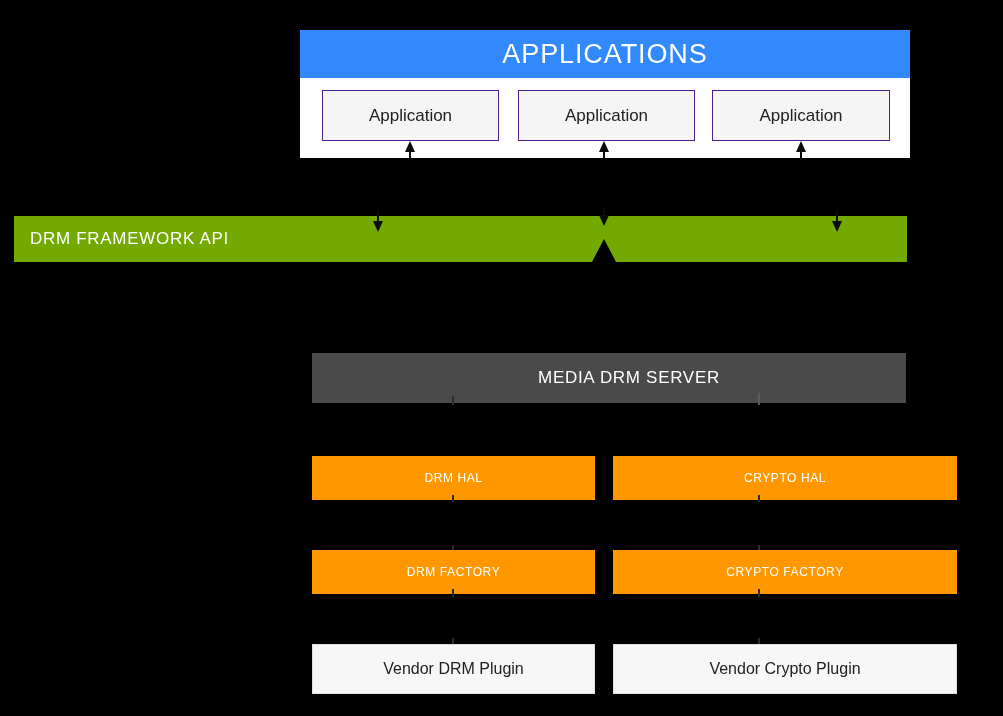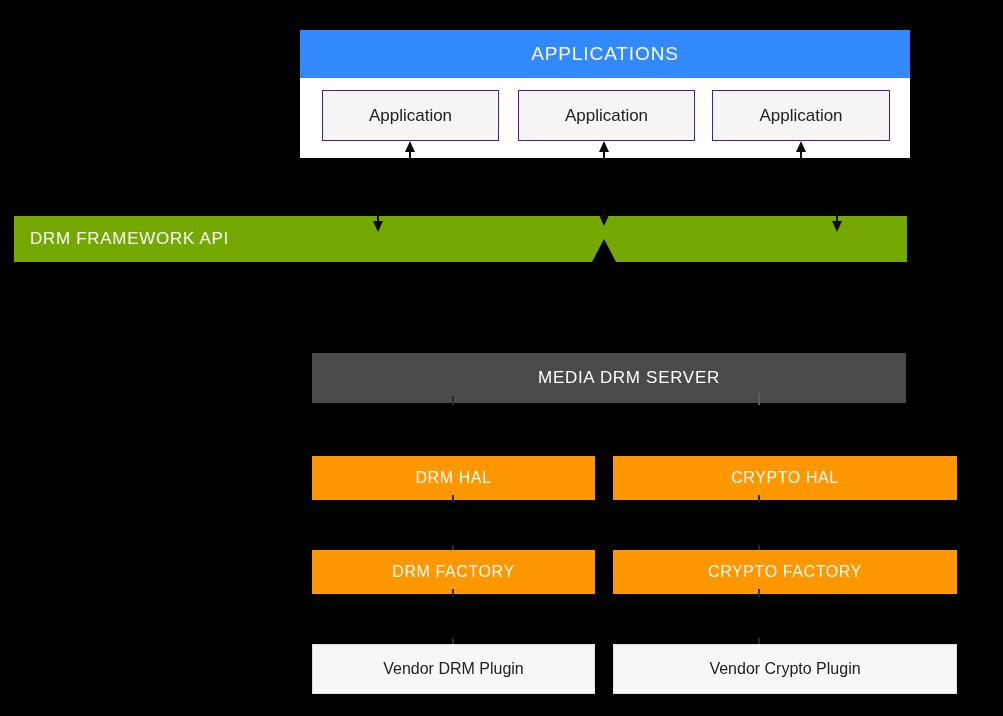--- a/index.html
+++ b/index.html
@@ -37,21 +37,21 @@
     background: #FFFFFF;
     display: block;
   }
   #applications-header {
     left: 300px;
     top: 30px;
     width: 610px;
     height: 48px;
     background: #3189FB;
     color: #FFFFFF;
-    font-size: 19px;
+    font-size: 27px;
     letter-spacing: 0.9px;
     font-weight: 400;
   }
   .app-box {
     top: 90px;
     height: 51px;
     background: #F5F5F5;
     border: 1px solid #4c1d95;
     color: #202124;
     font-size: 17px;
@@ -85,21 +85,21 @@
     color: #FFFFFF;
     font-size: 17px;
     letter-spacing: 0.7px;
     padding-left: 40px;
   }
 
   
   .orange-box {
     background: #FF9800;
     color: #FFFFFF;
-    font-size: 16px;
+    font-size: 12px;
     letter-spacing: 0.6px;
   }
   .col-left  { left: 312px; width: 283px; }
   .col-right { left: 613px; width: 344px; }
   .row-hal      { top: 456px; height: 44px; }
   .row-factory  { top: 550px; height: 44px; }
 
   
   .plugin-box {
     top: 644px;

